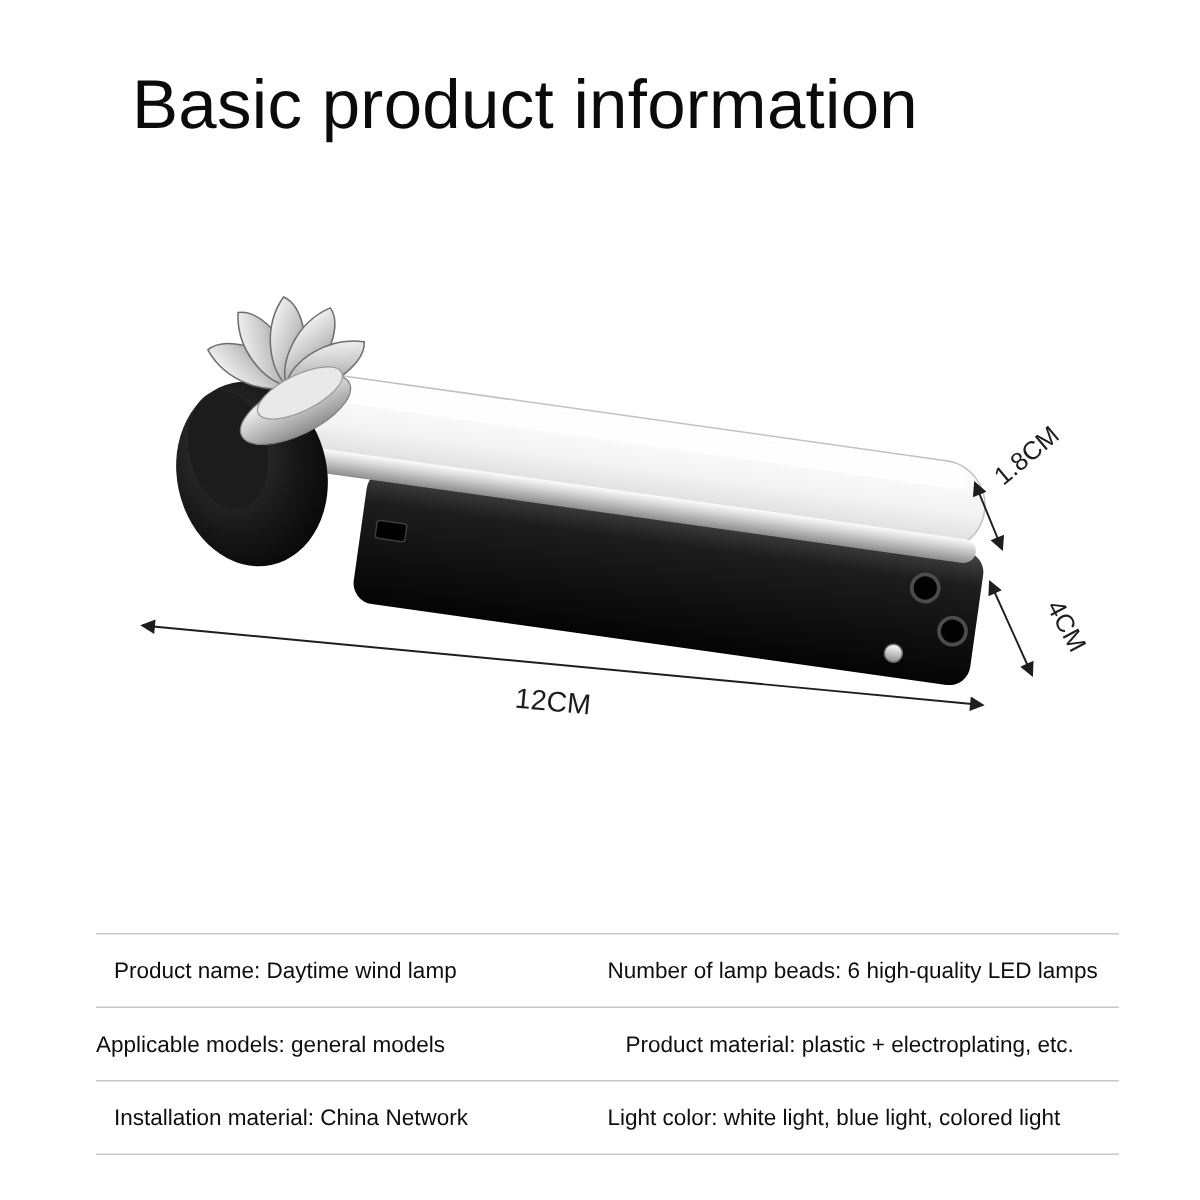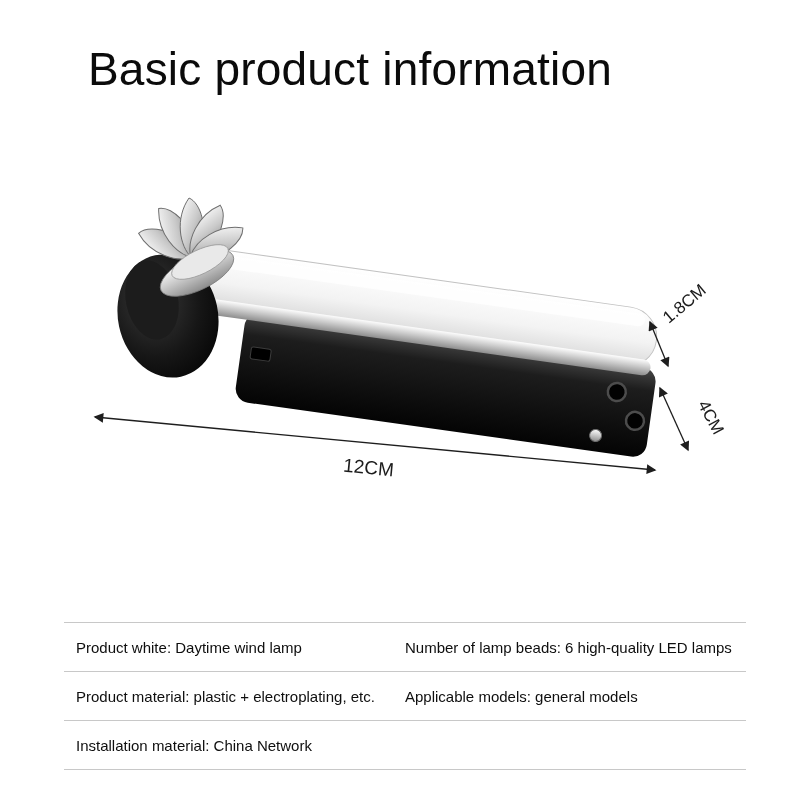--- a/index.html
+++ b/index.html
@@ -117,23 +117,24 @@
 
     <line class="dim-line" x1="650" y1="322" x2="668" y2="366" marker-start="url(#arrowHead)" marker-end="url(#arrowHead)"></line>
     <text class="dim-label" transform="translate(688,308) rotate(-40)" text-anchor="middle">1.8CM</text>
   </g>
 </svg>
 
 <div class="title">Basic product information</div>
 
 <div class="spec-table">
   <div class="spec-row">
-    <div class="cell left">Product white: Daytime wind lamp</div>
+    <div class="cell left">Product name: Daytime wind lamp</div>
     <div class="cell right">Number of lamp beads: 6 high-quality LED lamps</div>
   </div>
   <div class="spec-row">
+    <div class="cell right">Applicable models: general models</div>
     <div class="cell left">Product material: plastic + electroplating, etc.</div>
-    <div class="cell right">Applicable models: general models</div>
   </div>
   <div class="spec-row">
     <div class="cell left">Installation material: China Network</div>
+    <div class="cell right">Light color: white light, blue light, colored light</div>
   </div>
 </div>
 
 </body></html>

